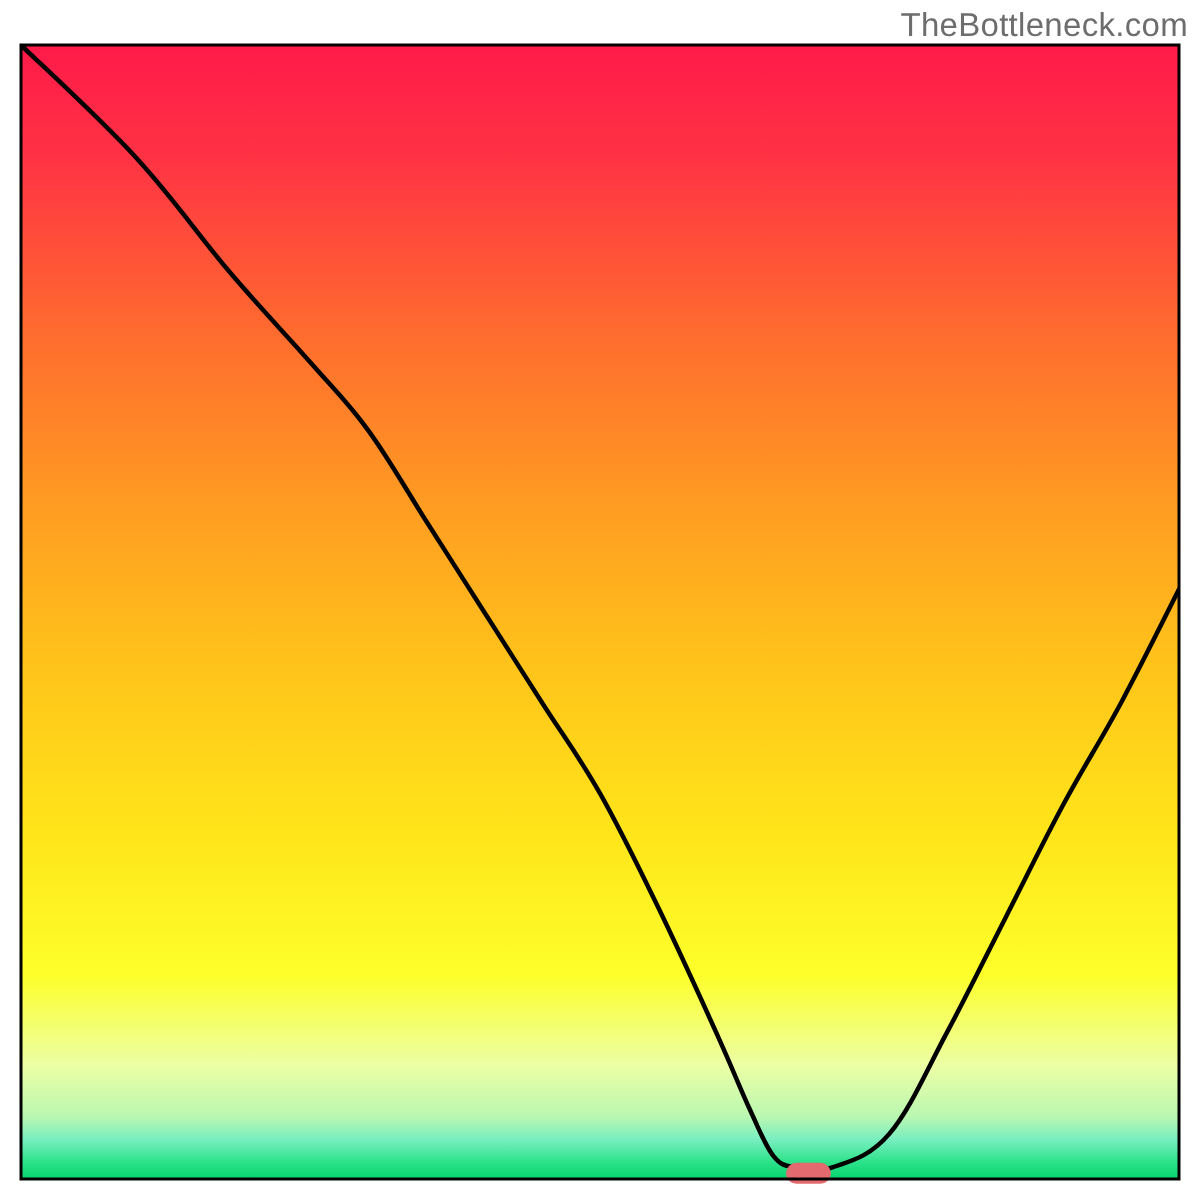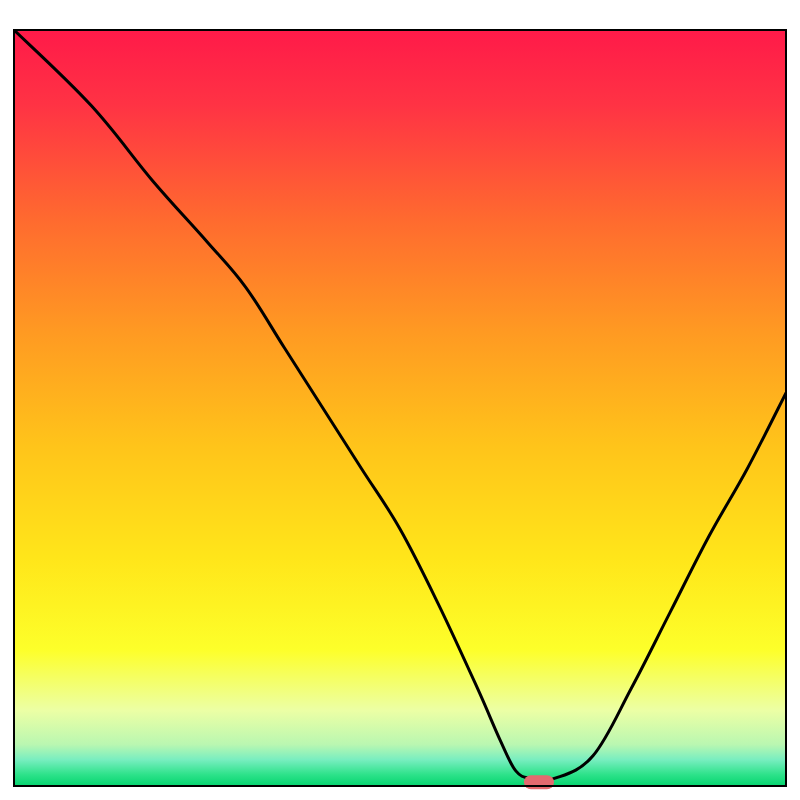--- a/index.html
+++ b/index.html
@@ -59,13 +59,14 @@
 
     <rect id="grad-rect" fill="url(#bg-grad)" x="14" y="30" width="772" height="756"></rect>
 
     <path id="curve" fill="none" stroke="#000" stroke-width="3" stroke-linejoin="round" stroke-linecap="round" clip-path="url(#plot-clip)" d="M 14 30 C 27.896 43.608, 66.1872 78.38399999999999, 91.2 105.59999999999998 C 116.2128 132.81599999999997, 132.116 156.70559999999995, 152.96 181.19999999999996 C 173.804 205.69439999999997, 190.3248 222.6288, 207 241.68 C 223.6752 260.7312, 231.704 267.98879999999997, 245.6 287.03999999999996 C 259.496 306.09119999999996, 270.304 325.7472, 284.2 347.52000000000004 C 298.096 369.29280000000006, 308.904 386.2272, 322.8 408 C 336.696 429.7728, 347.504 446.7072000000001, 361.40000000000003 468.4800000000001 C 375.29600000000005 490.25280000000004, 386.104 504.46559999999994, 400 528.9599999999999 C 413.896 553.4544, 424.704 575.9832, 438.6 604.5600000000001 C 452.49600000000004 633.1368000000001, 466.0832 663.2256, 477.2 687.72 C 488.3168 712.2144000000001, 493.41200000000003 725.6712, 500.36 740.64 C 507.308 755.6088, 510.24159999999995 764.076, 515.8 770.88 C 521.3584 777.684, 524.292 777.0791999999999, 531.24 778.4399999999999 C 538.188 779.8008, 543.2832 782.5224, 554.4 778.4399999999999 C 565.5168 774.3575999999999, 579.104 772.0896, 593 755.76 C 606.896 739.4304, 617.7040000000001 713.5752, 631.6 687.72 C 645.496 661.8648000000001, 656.304 639.336, 670.1999999999999 612.12 C 684.0959999999999 584.904, 694.9040000000001 562.3752, 708.8000000000001 536.52 C 722.696 510.6648, 733.504 494.3352000000001, 747.4 468.4800000000001 C 761.2959999999999 442.62480000000005, 779.052 406.488, 786 392.88"></path>
 
     <rect id="marker" rx="7" ry="7" height="14" x="523.96" y="775.22" width="30" fill="#e36a6f"></rect>
 
     <rect id="frame" fill="none" stroke="#000" stroke-width="2" x="14" y="30" width="772" height="756"></rect>
   </svg>
 
+  <div class="watermark">TheBottleneck.com</div>
 </div>
 
 </body></html>

